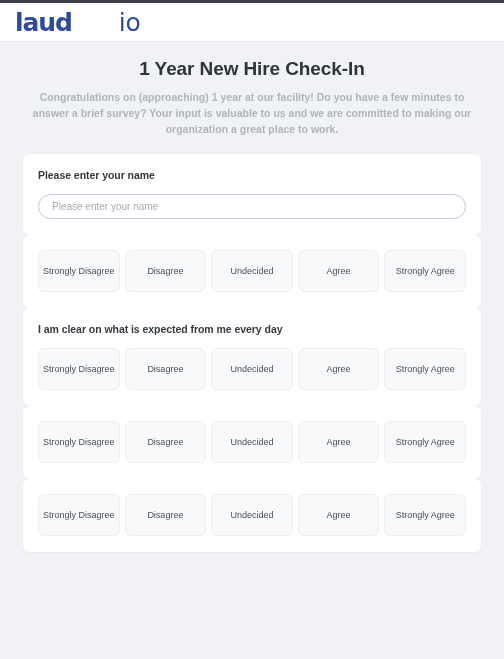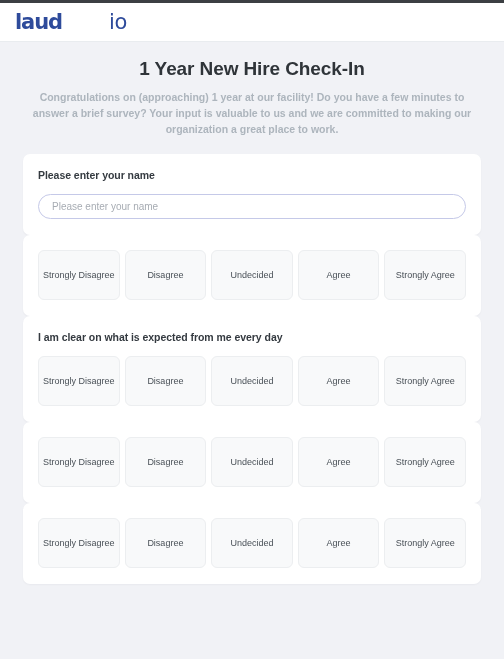--- a/index.html
+++ b/index.html
@@ -27,21 +27,21 @@
   .app-header {
     height: 39px;
     background: #ffffff;
     display: flex;
     align-items: center;
     padding-left: 15px;
     border-bottom: 1px solid #e9ecef;
   }
 
   .logo {
-    font-size: 21px;
+    font-size: 25px;
     line-height: 21px;
     color: #2e4b9b;
     letter-spacing: -0.6px;
     display: flex;
     align-items: flex-end;
   }
   .logo-bold {
     font-weight: 700;
     font-family: "DejaVu Sans", sans-serif;
     letter-spacing: -1.1px;
@@ -116,21 +116,21 @@
 
   
   .options-row {
     display: flex;
     gap: 5px;
   }
 
   .option-btn {
     flex: 1 1 0;
     min-width: 0;
-    height: 50px;
+    height: 42px;
     background: #f8f9fa;
     border: 1px solid #eceef0;
     border-radius: 6px;
     display: flex;
     align-items: center;
     justify-content: center;
     font-family: "Liberation Sans", sans-serif;
     font-size: 9px;
     color: #495057;
     text-align: center;

